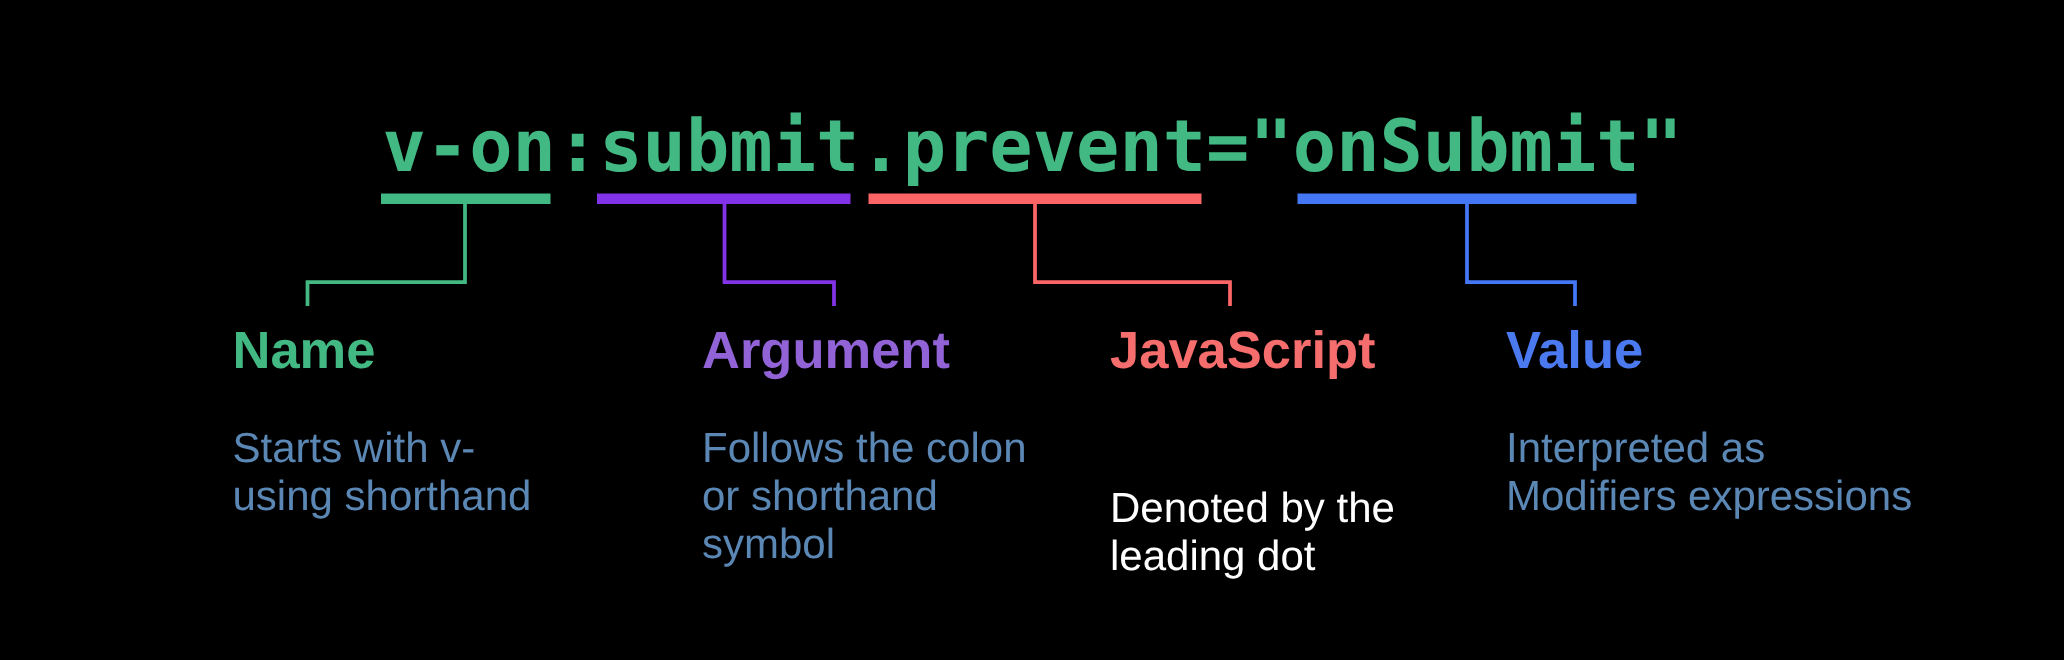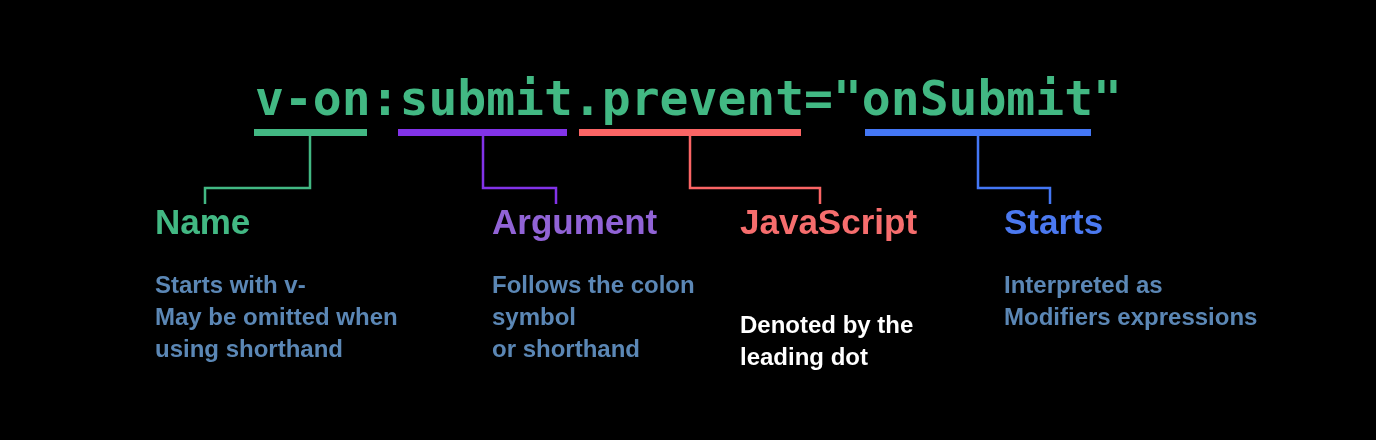--- a/index.html
+++ b/index.html
@@ -37,36 +37,36 @@
     position: absolute;
     left: 0;
     top: 0;
   }
   .connectors path {
     fill: none;
     stroke-width: 2.5;
   }
   .label {
     position: absolute;
-    top: 204px;
+    top: 216px;
     font-size: 35px;
     font-weight: 700;
     line-height: 1;
     white-space: nowrap;
   }
   .desc {
     position: absolute;
-    top: 269px;
-    font-size: 24px;
-    font-weight: 700;
+    top: 283px;
+    font-size: 28px;
+    font-weight: 400;
     line-height: 32px;
     white-space: nowrap;
   }
   .l-name      { left: 155px; }
-  .l-argument  { left: 468px; margin-left: 24px; }
+  .l-argument  { left: 468px; }
   .l-modifiers { left: 740px; }
   .l-value     { left: 1004px; }
 </style>
 </head>
 <body>
 
 <div class="canvas" style="background-color: rgb(0, 0, 0);">
 
   <div class="code" style="color: rgb(66, 184, 131);">v-on:submit.prevent="onSubmit"</div>
 
@@ -78,36 +78,35 @@
   <svg class="connectors" width="1376" height="440" viewBox="0 0 1376 440">
     <path d="M310 136 V188 H205 V204" style="stroke: rgb(66, 184, 131);"></path>
     <path d="M483 136 V188 H556 V204" style="stroke: rgb(130, 51, 232);"></path>
     <path d="M690 136 V188 H820 V204" style="stroke: rgb(251, 101, 101);"></path>
     <path d="M978 136 V188 H1050 V204" style="stroke: rgb(68, 119, 245);"></path>
   </svg>
 
   <div class="label l-name" style="color: rgb(66, 184, 131);">Name</div>
   <div class="desc l-name" style="color: rgb(91, 135, 181);">
     <div>Starts with v-</div>
-    <div>May be omitted when</div>
     <div>using shorthand</div>
   </div>
 
   <div class="label l-argument" style="color: rgb(145, 99, 214);">Argument</div>
   <div class="desc l-argument" style="color: rgb(91, 135, 181);">
     <div>Follows the colon</div>
+    <div>or shorthand</div>
     <div>symbol</div>
-    <div>or shorthand</div>
   </div>
 
   <div class="label l-modifiers" style="color: rgb(246, 109, 109);">JavaScript</div>
   <div class="desc l-modifiers" style="color: #ffffff; margin-top: 40px;">
     <div>Denoted by the</div>
     <div>leading dot</div>
   </div>
 
-  <div class="label l-value" style="color: rgb(75, 121, 240);">Starts</div>
+  <div class="label l-value" style="color: rgb(75, 121, 240);">Value</div>
   <div class="desc l-value" style="color: rgb(91, 135, 181);">
     <div>Interpreted as</div>
     <div>Modifiers expressions</div>
   </div>
 
 </div>
 
 </body></html>

